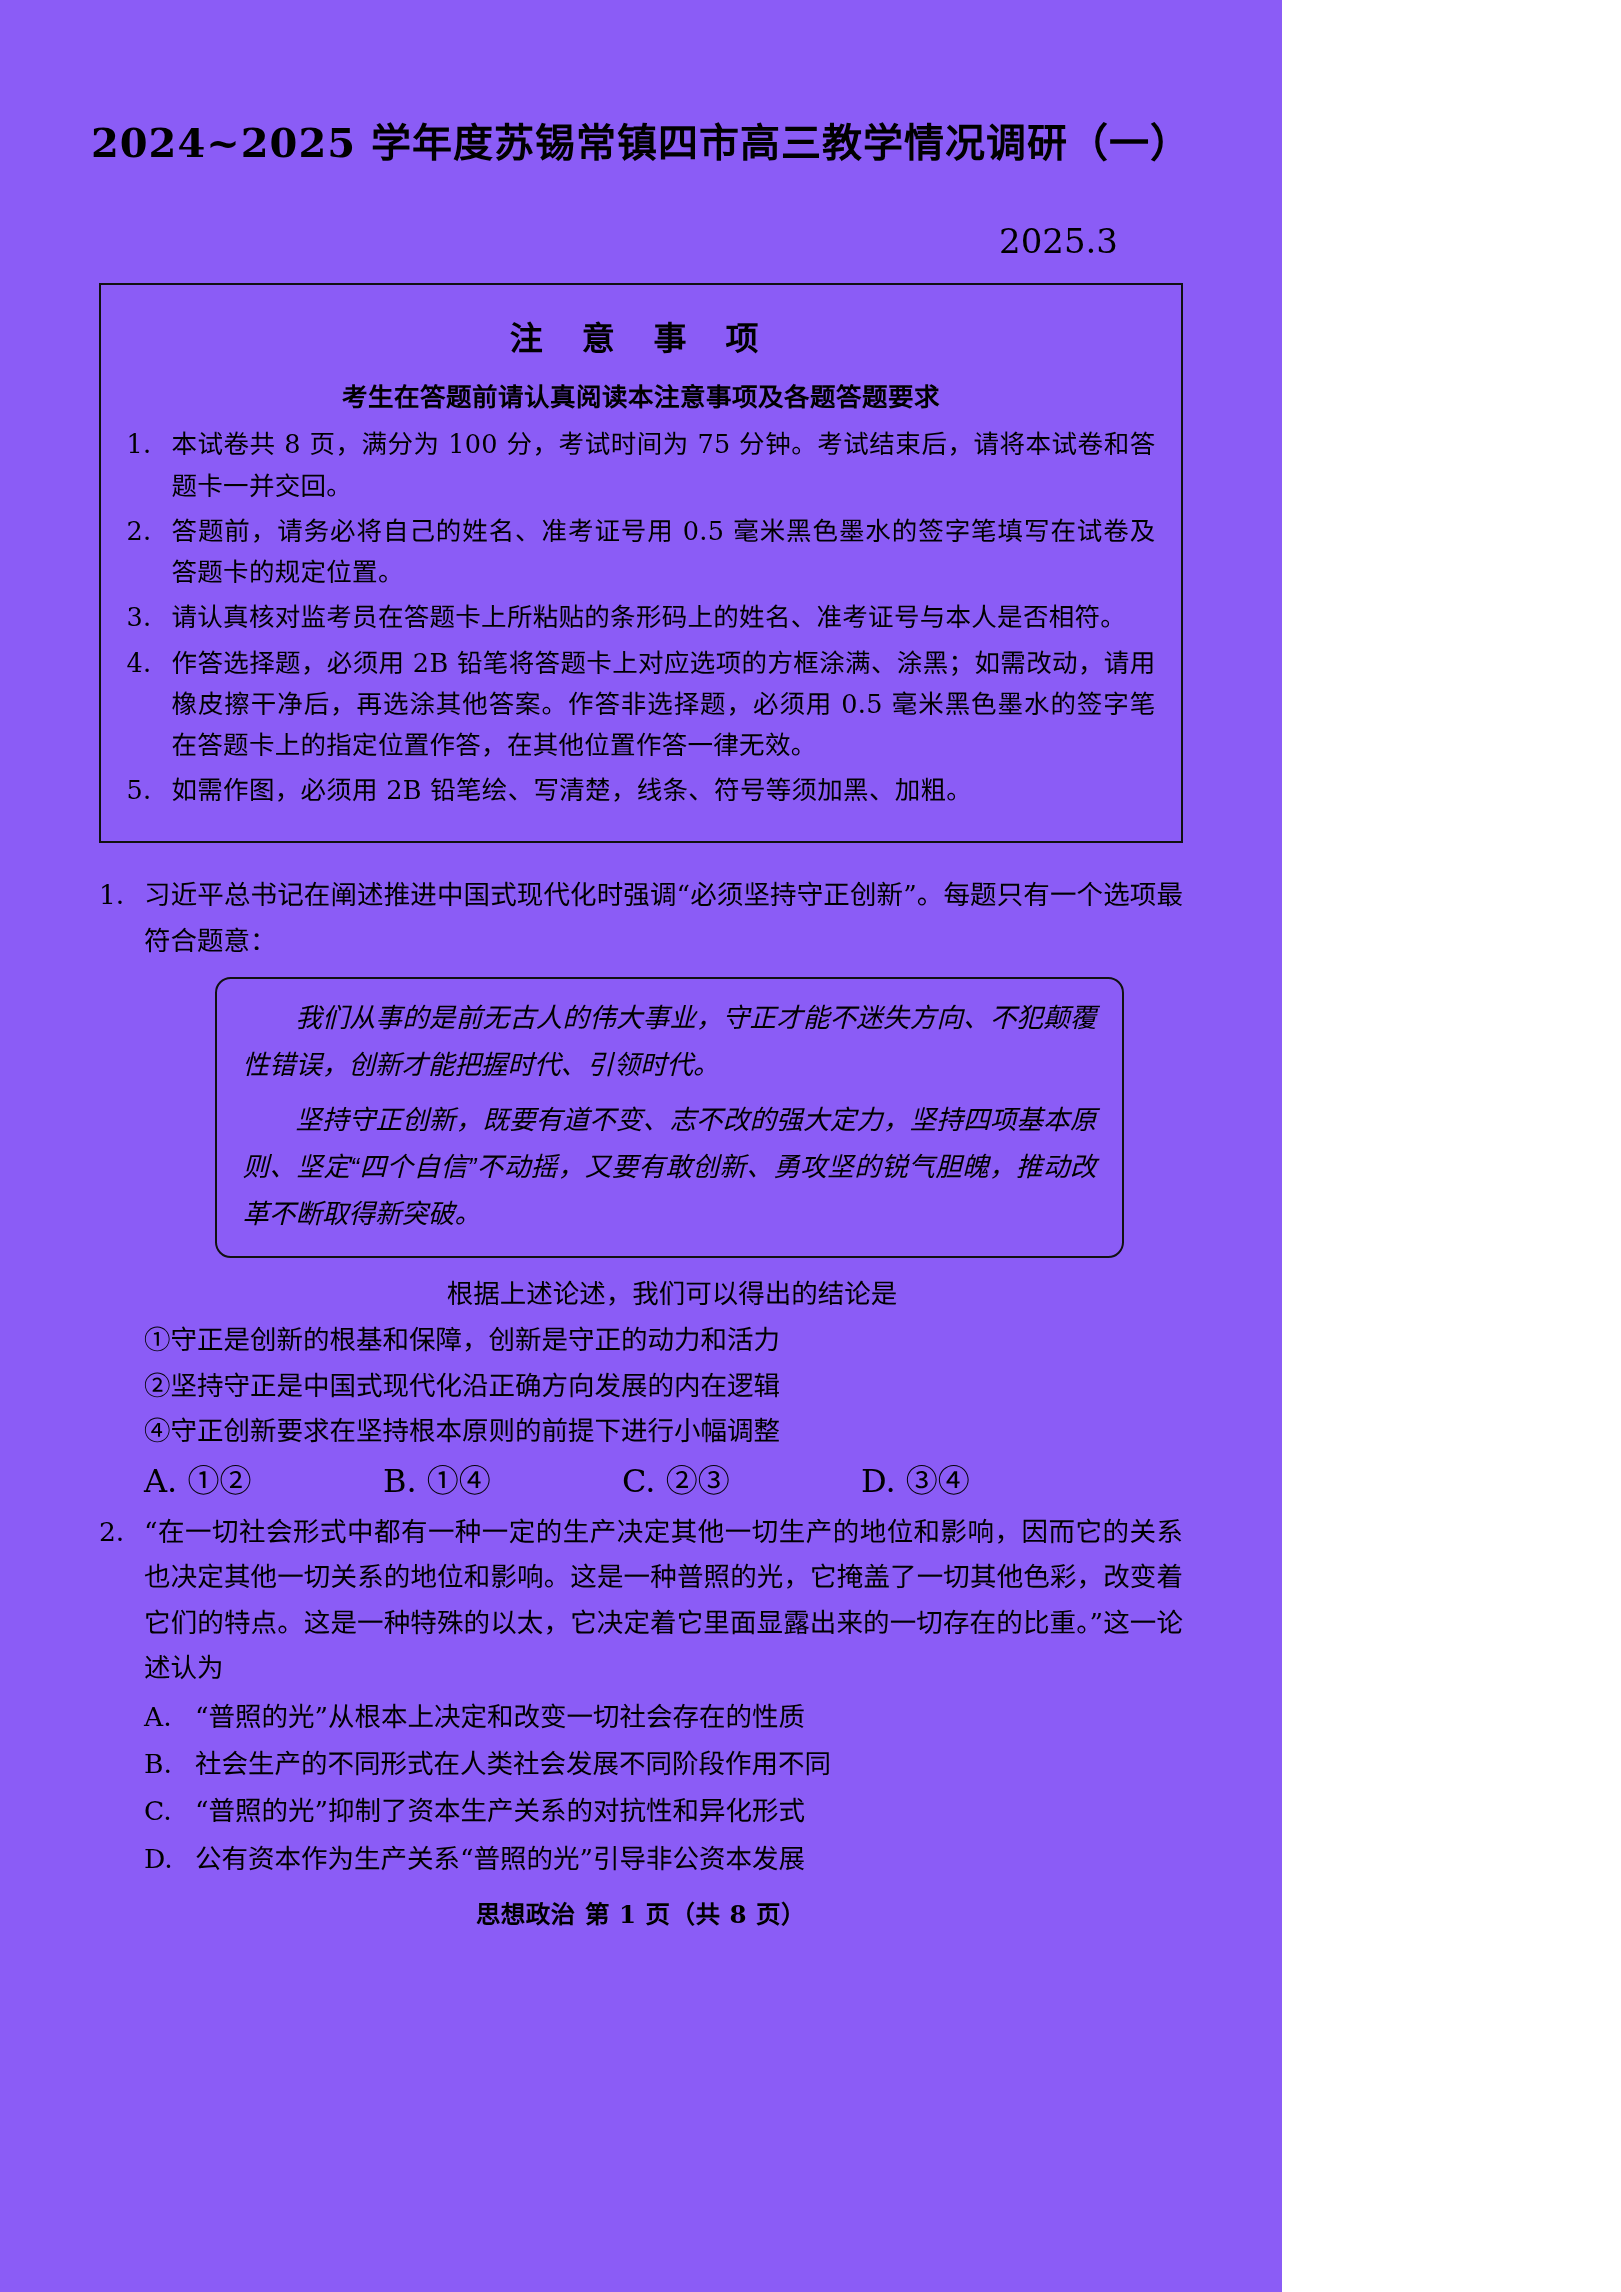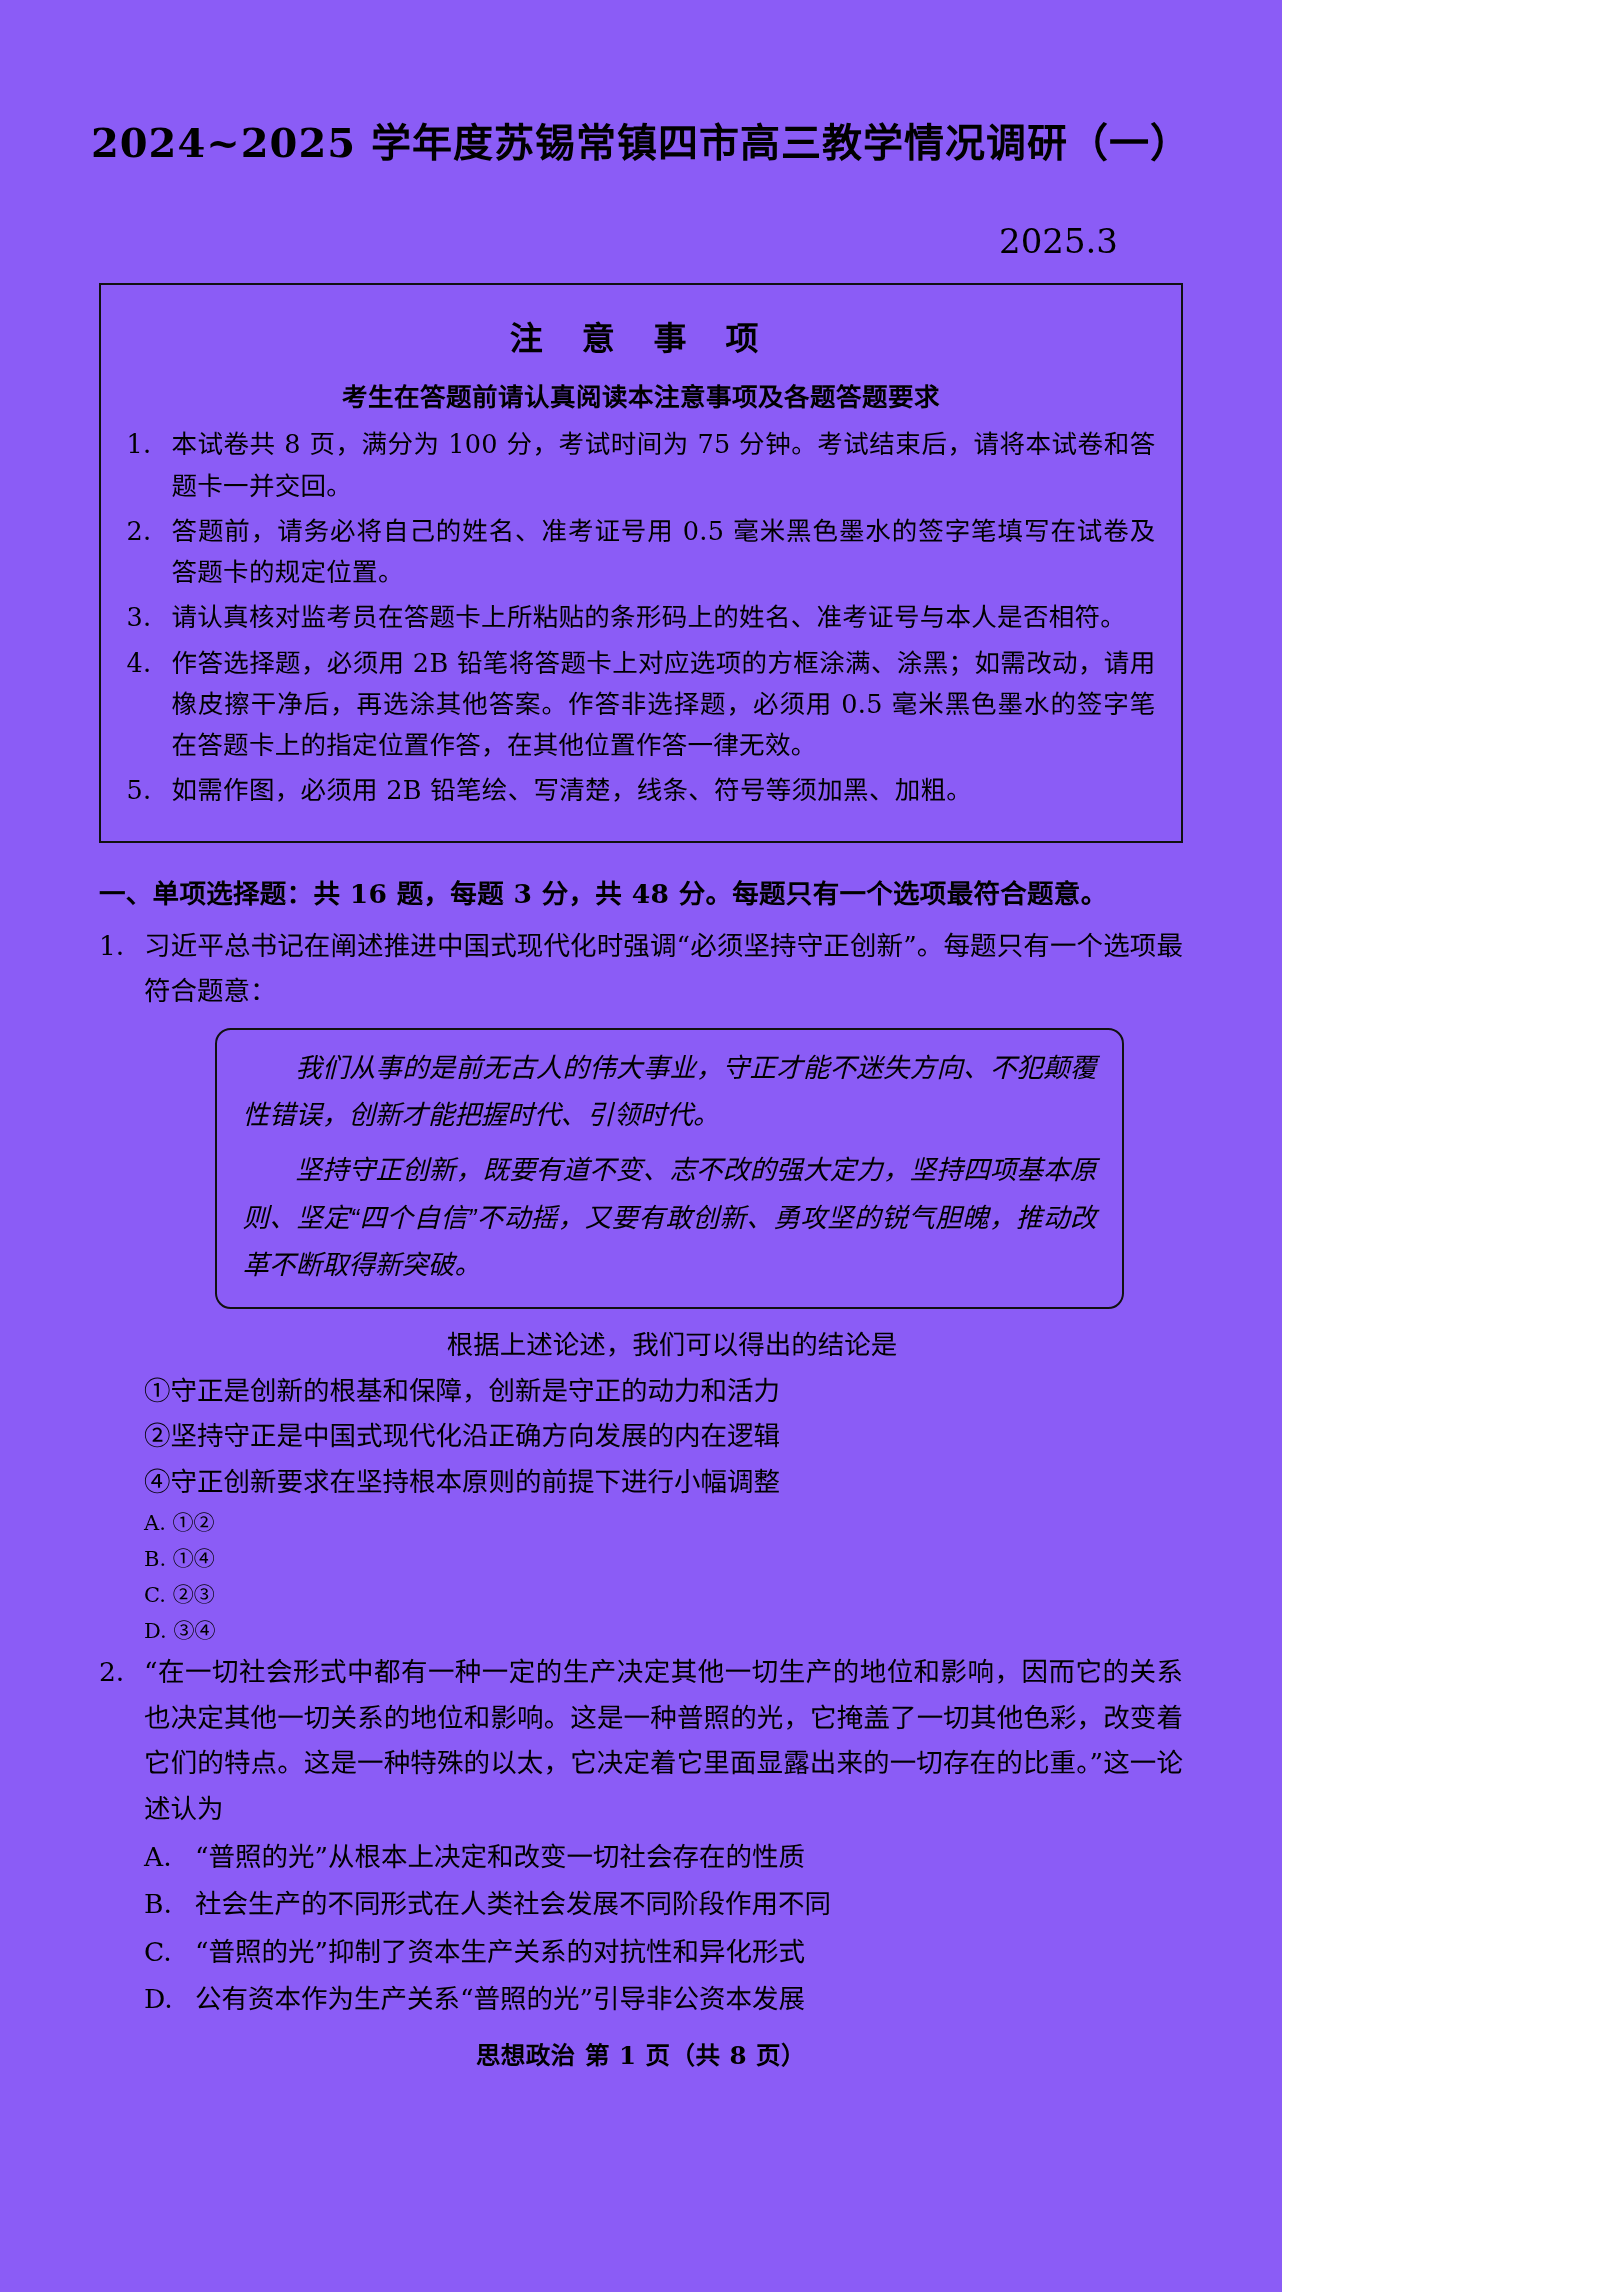--- a/index.html
+++ b/index.html
@@ -152,23 +152,22 @@
   }
   .stmt-line {
     font-size: 26.5px;
     line-height: 1.72;
     margin-left: 45px;
   }
 
   .option-row {
     display: flex;
     margin-left: 45px;
-    font-size: 21px;
-    line-height: 1.72;
-    flex-direction: column;
+    font-size: 32px;
+    line-height: 1.72;
   }
   .option-row .opt {
     flex: 0 0 auto;
     width: 239px;
   }
   .opt-list {
     margin-left: 45px;
   }
   .opt-item {
     display: flex;
@@ -221,21 +220,20 @@
       <span class="notice-text">作答选择题，必须用 2B 铅笔将答题卡上对应选项的方框涂满、涂黑；如需改动，请用橡皮擦干净后，再选涂其他答案。作答非选择题，必须用 0.5 毫米黑色墨水的签字笔在答题卡上的指定位置作答，在其他位置作答一律无效。</span>
     </div>
     <div class="notice-item">
       <span class="notice-num">5.</span>
       <span class="notice-text">如需作图，必须用 2B 铅笔绘、写清楚，线条、符号等须加黑、加粗。</span>
     </div>
   </div>
 
   <div class="body-area">
 
-    <div class="section-head">一、单项选择题：共 16 题，每题 3 分，共 48 分。每题只有一个选项最符合题意。</div>
 
     <div class="question">
       <span class="q-num">1.</span>
       <span class="q-body">习近平总书记在阐述推进中国式现代化时强调“必须坚持守正创新”。每题只有一个选项最符合题意：</span>
     </div>
 
     <div class="quote-card">
       <p class="quote-para">我们从事的是前无古人的伟大事业，守正才能不迷失方向、不犯颠覆性错误，创新才能把握时代、引领时代。</p>
       <p class="quote-para">坚持守正创新，既要有道不变、志不改的强大定力，坚持四项基本原则、坚定“四个自信”不动摇，又要有敢创新、勇攻坚的锐气胆魄，推动改革不断取得新突破。</p>
     </div>

